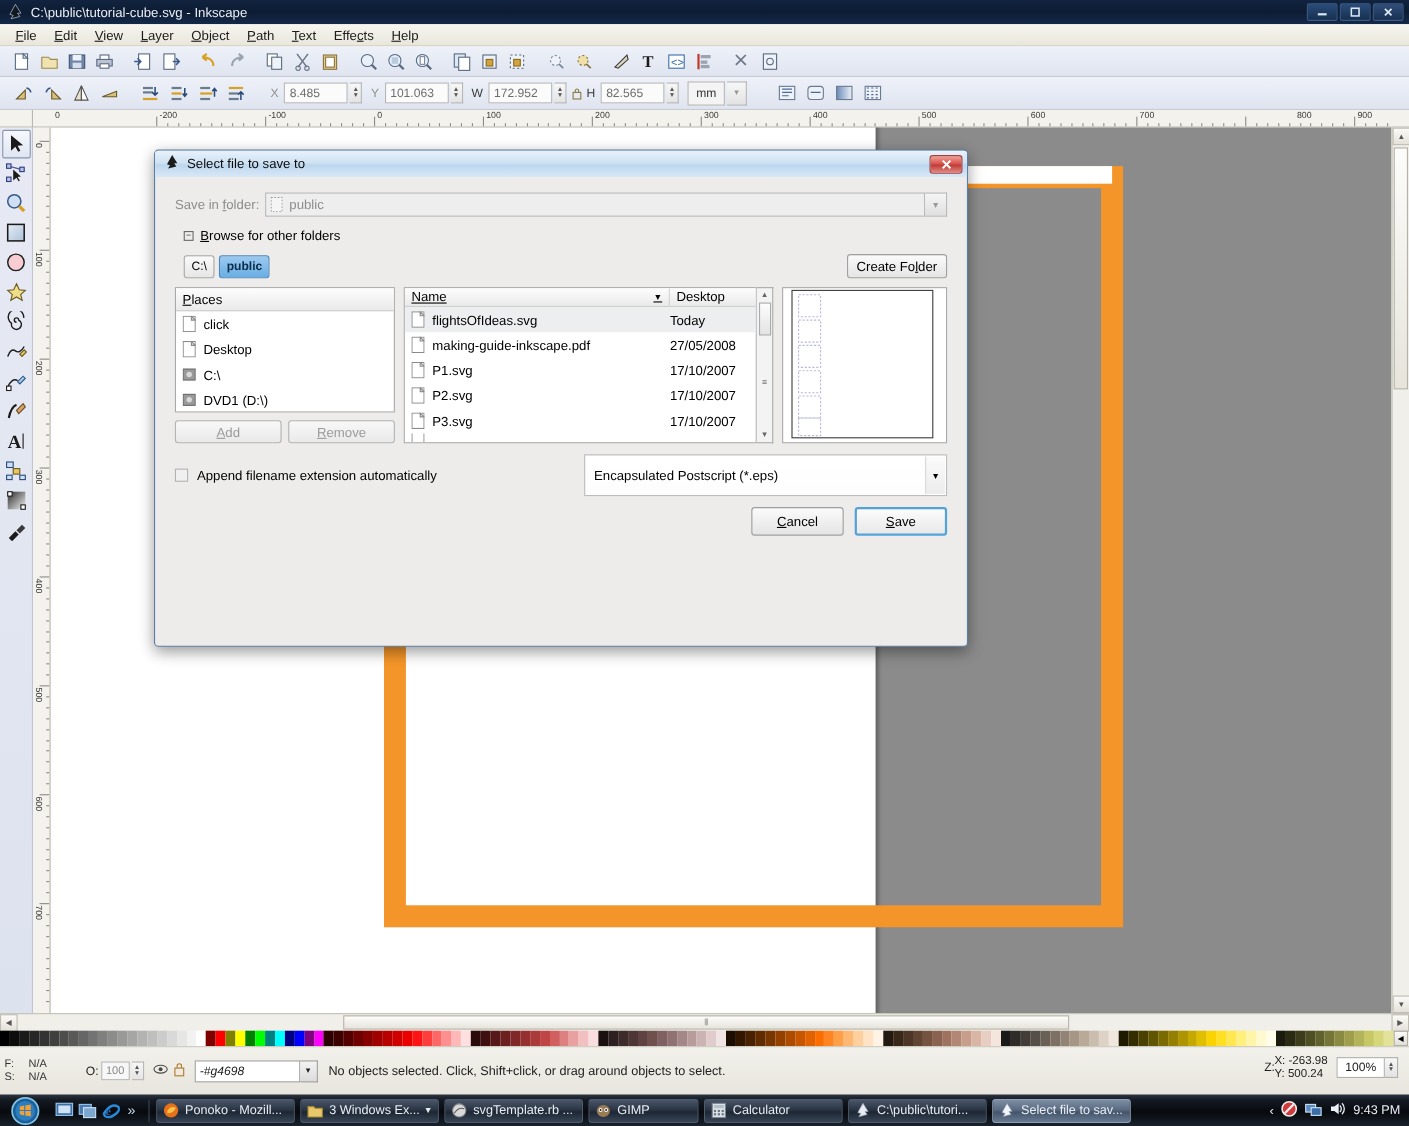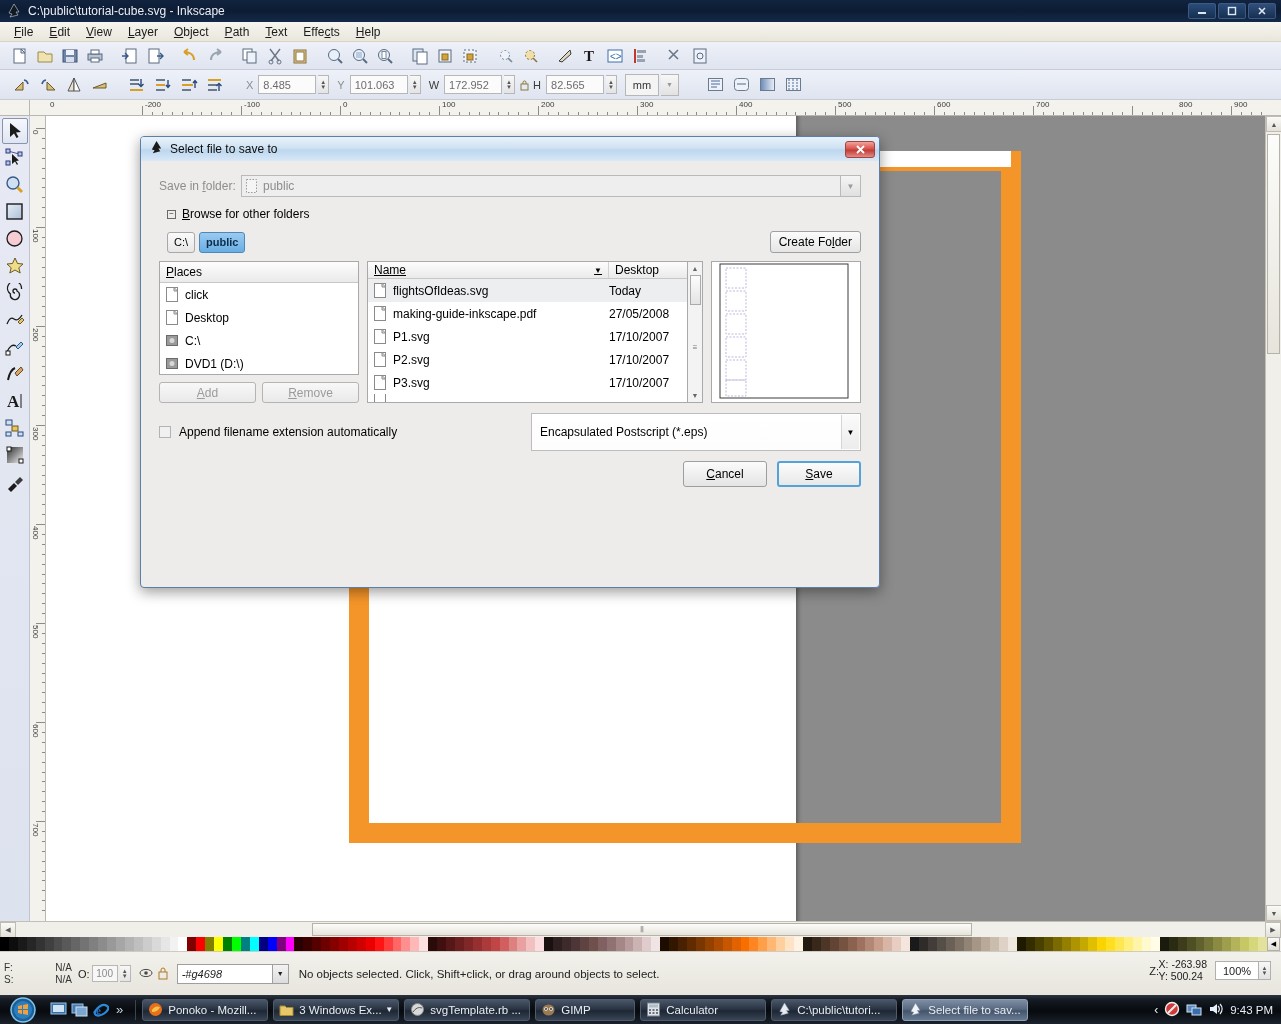--- a/index.html
+++ b/index.html
@@ -86,21 +86,21 @@
   .sthumb { background:linear-gradient(180deg,#fcfcfa,#e6e4db); border:1px solid #b5b3a9; }
 
   .palette { height:14px; display:flex; position:relative; }
   .palette .swatch { height:14px; }
   .palette-arrow { width:13px; height:14px; background:linear-gradient(180deg,#fafaf7,#e0ded6); border:1px solid #b2b0a6;
                    display:flex; align-items:center; justify-content:center; font-size:7px; }
 
   .statusbar { height:44px; background:linear-gradient(180deg,#f2f1eb,#e7e5dd); border-top:1px solid #cdcbc2;
                display:flex; align-items:center; position:relative; font-size:11px; color:#222; }
   .fs-labels { width:26px; padding-left:4px; line-height:12px; font-size:10px; color:#333; }
-  .fs-vals { width:46px; line-height:12px; font-size:10px; color:#333; text-align:right; }
+  .fs-vals { width:46px; line-height:12px; font-size:10px; color:#333; text-align:left; }
   .ocontrol { display:flex; align-items:center; gap:2px; margin-left:6px; }
   .obox { width:26px; height:17px; border:1px solid #b7b7b7; background:#f7f7f7; color:#8a8a8a;
           font-size:10px; display:flex; align-items:center; justify-content:center; }
   .layerbox { width:96px; height:20px; border:1px solid #9f9f9f; background:#fff; font-size:11px;
               display:flex; align-items:center; padding-left:4px; font-style:italic; }
   .layerarrow { width:16px; height:20px; border:1px solid #9f9f9f; border-left:none;
                 background:linear-gradient(180deg,#f3f3f3,#dcdcdc); display:flex; align-items:center; justify-content:center; font-size:7px; }
   .statusmsg { margin-left:10px; font-size:11.5px; }
   .coords { position:absolute; right:74px; top:6px; font-size:10.5px; line-height:12px; color:#222; }
   .zoombox { position:absolute; right:22px; top:9px; width:44px; height:19px; border:1px solid #b0b0b0; background:#fff;

